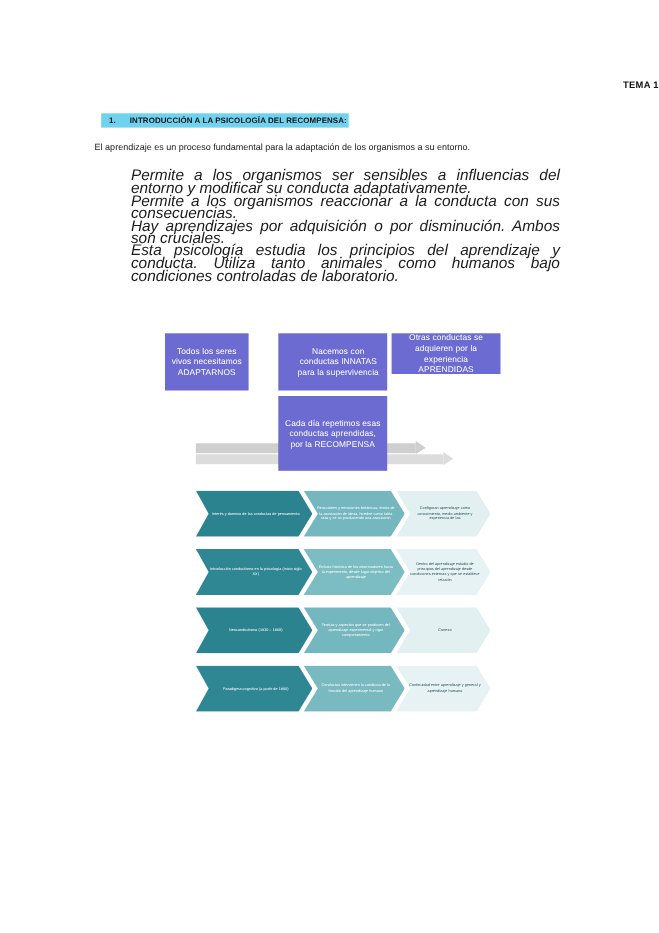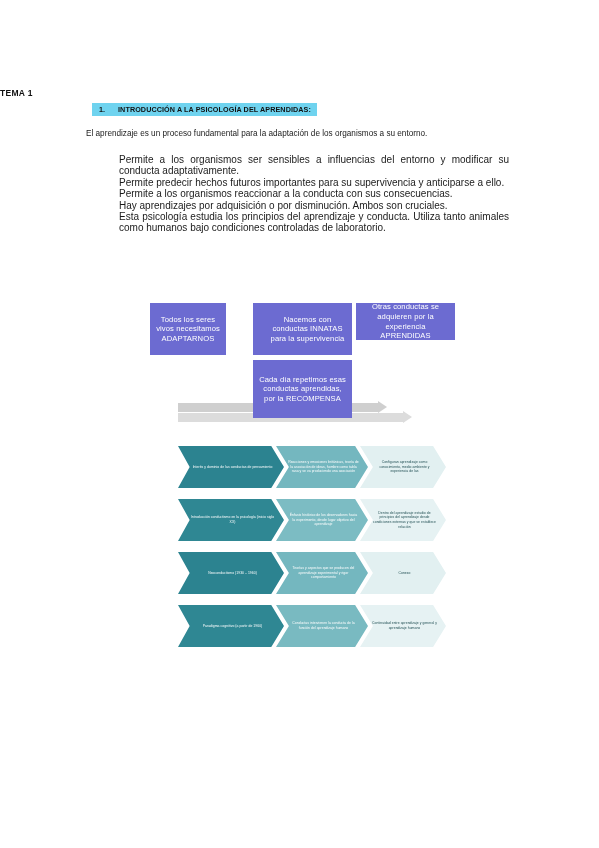--- a/index.html
+++ b/index.html
@@ -8,22 +8,22 @@
     background:#ffffff;
     font-family:"Liberation Sans", sans-serif;
     color:#1a1a1a;
     overflow:hidden;
     position:relative;
   }
   .page{position:relative;width:599px;height:848px;}
 
   
   .doc-title{
-    position:absolute;top:88px;left:0;width:599px;
-    text-align:left;font-size:8.5px;font-weight:bold;
+    position:absolute;top:72px;left:0;width:599px;
+    text-align:right;font-size:8.5px;font-weight:bold;
     letter-spacing:.3px;color:#111;
   }
 
   
   .heading-bar{
     position:absolute;top:103px;left:92px;width:225px;height:13px;
     background:#6fd3ef;
   }
   .heading-row{
     position:absolute;top:103px;left:92px;width:300px;height:13px;
@@ -34,38 +34,38 @@
   .heading-text{}
 
   
   .para{
     position:absolute;font-size:8.2px;line-height:11.4px;color:#1b1b1b;
     text-align:justify;
   }
   .lead{top:128px;left:86px;width:425px;}
   .indent-block{
     position:absolute;top:154px;left:119px;width:390px;
-    font-size:10px;line-height:11.4px;text-align:justify;color:#1b1b1b;
+    font-size:14px;line-height:11.4px;text-align:justify;color:#1b1b1b;font-style:italic;
   }
   .indent-block p{margin:0 0 0 0;}
   .indent-block p + p{margin-top:0;}
 
   
   .smart{position:absolute;top:298px;left:0;width:599px;height:132px;}
   .pbox{
     position:absolute;background:#6c6bd1;color:#ffffff;
     font-size:7.6px;line-height:9.6px;text-align:center;
     display:flex;align-items:center;justify-content:center;
     padding:3px 4px;box-sizing:border-box;letter-spacing:.1px;
   }
   .pbox span{display:block;}
   .pb1{left:150px;top:5px;width:76px;height:52px;}
   .pb2{left:253px;top:5px;width:99px;height:52px;padding-left:14px;}
   .pb3{left:356px;top:5px;width:99px;height:37px;}
-  .pb4{left:253px;top:62px;width:99px;height:58px;}
+  .pb4{left:253px;top:62px;width:99px;height:68px;}
 
   .garrow{position:absolute;background:#cfcfcf;}
   .ga1{left:178px;top:105px;width:200px;height:9px;}
   .ga2{left:178px;top:115px;width:225px;height:9px;background:#dcdcdc;}
   .ga-tip{
     position:absolute;width:0;height:0;border-style:solid;
   }
   .gt1{left:378px;top:103px;border-width:6.5px 0 6.5px 9px;border-color:transparent transparent transparent #cfcfcf;}
   .gt2{left:403px;top:113px;border-width:6.5px 0 6.5px 9px;border-color:transparent transparent transparent #dcdcdc;}
 
@@ -107,28 +107,27 @@
 </head>
 <body>
 
 <div class="page">
 
   <div class="doc-title">TEMA 1</div>
 
   <div class="heading-bar"></div>
   <div class="heading-row">
     <span class="heading-num">1.</span>
-    <span class="heading-text">INTRODUCCIÓN A LA PSICOLOGÍA DEL APRENDIDAS:</span>
+    <span class="heading-text">INTRODUCCIÓN A LA PSICOLOGÍA DEL RECOMPENSA:</span>
   </div>
 
   <div class="para lead">El aprendizaje es un proceso fundamental para la adaptación de los organismos a su entorno.</div>
 
   <div class="indent-block">
     <p>Permite a los organismos ser sensibles a influencias del entorno y modificar su conducta adaptativamente.</p>
-    <p>Permite predecir hechos futuros importantes para su supervivencia y anticiparse a ello.</p>
     <p>Permite a los organismos reaccionar a la conducta con sus consecuencias.</p>
     <p>Hay aprendizajes por adquisición o por disminución. Ambos son cruciales.</p>
     <p>Esta psicología estudia los principios del aprendizaje y conducta. Utiliza tanto animales como humanos bajo condiciones controladas de laboratorio.</p>
   </div>
 
   <div class="smart">
     <div class="garrow ga1"></div>
     <div class="ga-tip gt1"></div>
     <div class="garrow ga2"></div>
     <div class="ga-tip gt2"></div>

